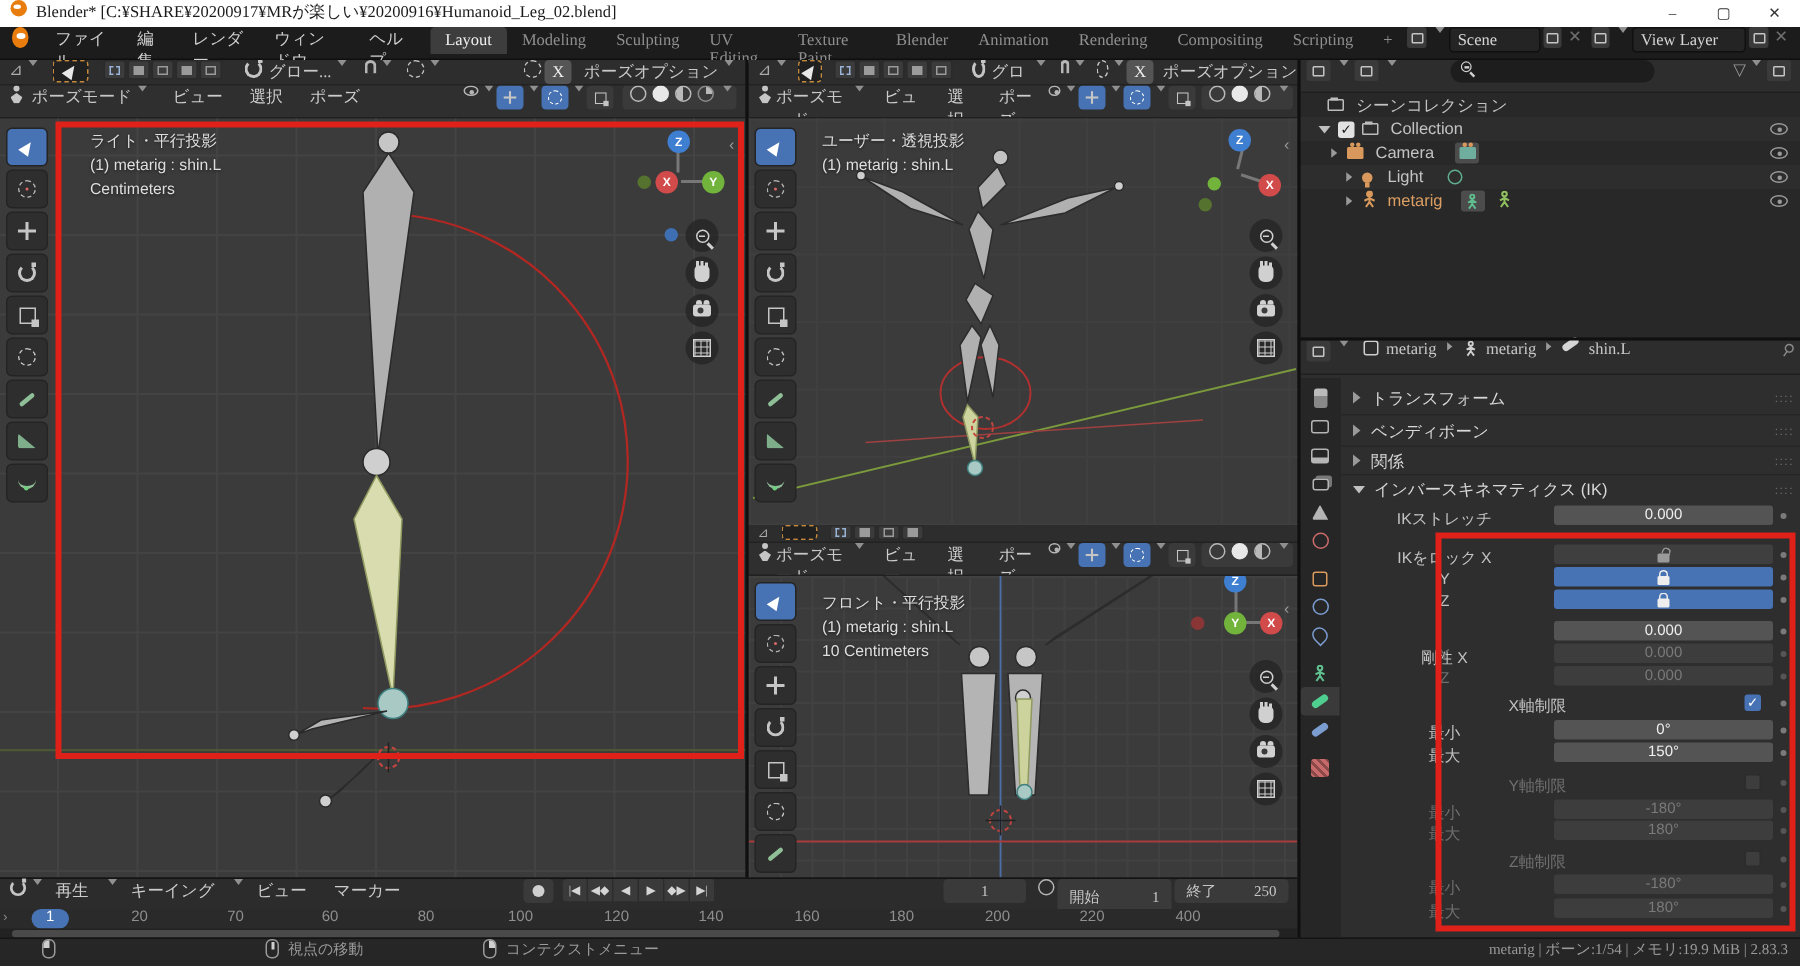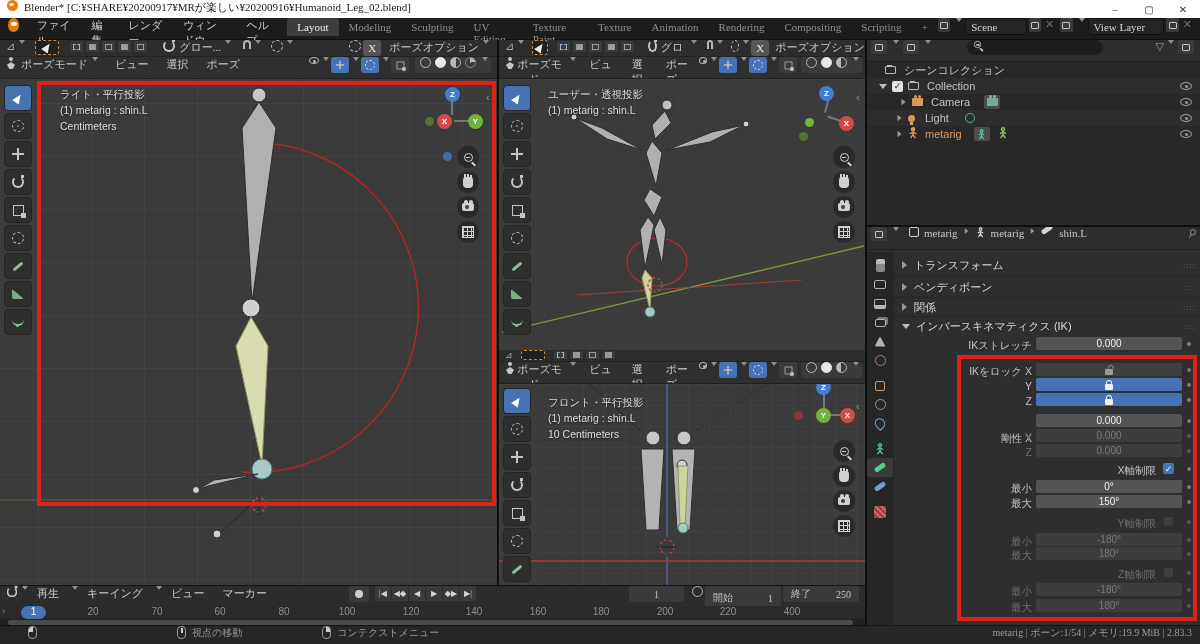--- a/index.html
+++ b/index.html
@@ -112,21 +112,21 @@
   .i-light { width:7px; height:7px; border-radius:50%; background:#d9995c; position:relative; margin:0 2px; }
   .i-light::after { content:""; position:absolute; left:2px; top:7px; width:3px; height:3px; background:#d9995c; }
   .stick { display:inline-block; }
 
   
   .ptab { width:26px; height:19px; display:flex; align-items:center; justify-content:center; }
   .ptab.active { background:#3a3a3a; border-radius:3px 0 0 3px; }
   .pt-ic { width:13px; height:13px; border-radius:2px; }
   .panelhdr { position:absolute; left:8px; right:4px; height:18px; display:flex; align-items:center; color:#d8d8d8; }
   .grip { margin-left:auto; color:#6f6f6f; font-size:8px; letter-spacing:1px; }
-  .plabel { position:absolute; width:138px; text-align:right; color:#c3c3c3; font-size:10.5px; }
+  .plabel { position:absolute; width:138px; text-align:center; color:#c3c3c3; font-size:10.5px; }
   .plabel.dim { color:#6f6f6f; }
   .pfield { position:absolute; left:142px; width:146px; height:13px; background:#545454; border-radius:2px; color:#f0f0f0; font-size:10px; display:flex; align-items:center; justify-content:center; }
   .pfield.dim { background:#3d3d3d; color:#7a7a7a; }
   .pfield.lockon { background:#4772b3; }
   .pfield.lockoff { background:#3f3f3f; }
   .pdot { position:absolute; left:293px; width:4px; height:4px; border-radius:50%; background:#7a7a7a; }
   .pcheck { position:absolute; left:269px; width:11px; height:11px; border-radius:2px; background:#4772b3; color:#fff; font-size:9px; display:flex; align-items:center; justify-content:center; }
   .pcheck.off { background:#3d3d3d; border:1px solid #2c2c2c; }
   .lock { position:relative; width:8px; height:6px; background:#eee; border-radius:1px; margin-top:4px; }
   .lock::before { content:""; position:absolute; top:-4px; left:1px; width:4px; height:4px; border:1.5px solid #eee; border-bottom:none; border-radius:3px 3px 0 0; }
@@ -168,21 +168,21 @@
     <span class="menu-item">編集</span>
     <span class="menu-item">レンダー</span>
     <span class="menu-item">ウィンドウ</span>
     <span class="menu-item">ヘルプ</span>
     <span style="width:6px"></span>
     <span class="ws-tab active">Layout</span>
     <span class="ws-tab">Modeling</span>
     <span class="ws-tab">Sculpting</span>
     <span class="ws-tab">UV Editing</span>
     <span class="ws-tab">Texture Paint</span>
-    <span class="ws-tab">Texture</span>
+    <span class="ws-tab">Blender</span>
     <span class="ws-tab">Animation</span>
     <span class="ws-tab">Rendering</span>
     <span class="ws-tab">Compositing</span>
     <span class="ws-tab">Scripting</span>
     <span class="ws-tab">+</span>
     <span style="flex:1"></span>
     <span class="sqicon">
         <span class="inner"></span>
       </span>
       <span class="caret"></span>
@@ -631,21 +631,21 @@
       <span class="colicon"></span>
       <span style="margin-left:8px">シーンコレクション</span>
     </div>
     <div class="ol-row" style="padding-left:12px;background:#2d2d2d">
       <span class="tri-d"></span>
       <span class="ol-check" style="margin-left:5px">✓</span>
       <span class="colicon" style="margin-left:5px"></span>
       <span style="margin-left:8px">Collection</span>
       <span class="eye" style="margin-left:auto;margin-right:8px"></span>
     </div>
-    <div class="ol-row" style="padding-left:34px">
+    <div class="ol-row" style="padding-left:20px">
       <span class="tri-r" style="transform:scale(.8)"></span>
       <span class="i-camor" style="margin-left:6px"></span>
       <span style="margin-left:8px">Camera</span>
       <span class="sqicon" style="margin-left:14px;background:#4c4c4c">
           <span class="i-camor" style="background:#6fae9f"></span>
         </span>
       <span class="eye" style="margin-left:auto;margin-right:8px"></span>
     </div>
     <div class="ol-row" style="padding-left:30px;background:#2d2d2d">
       <span class="tri-r" style="transform:scale(.8)"></span>

